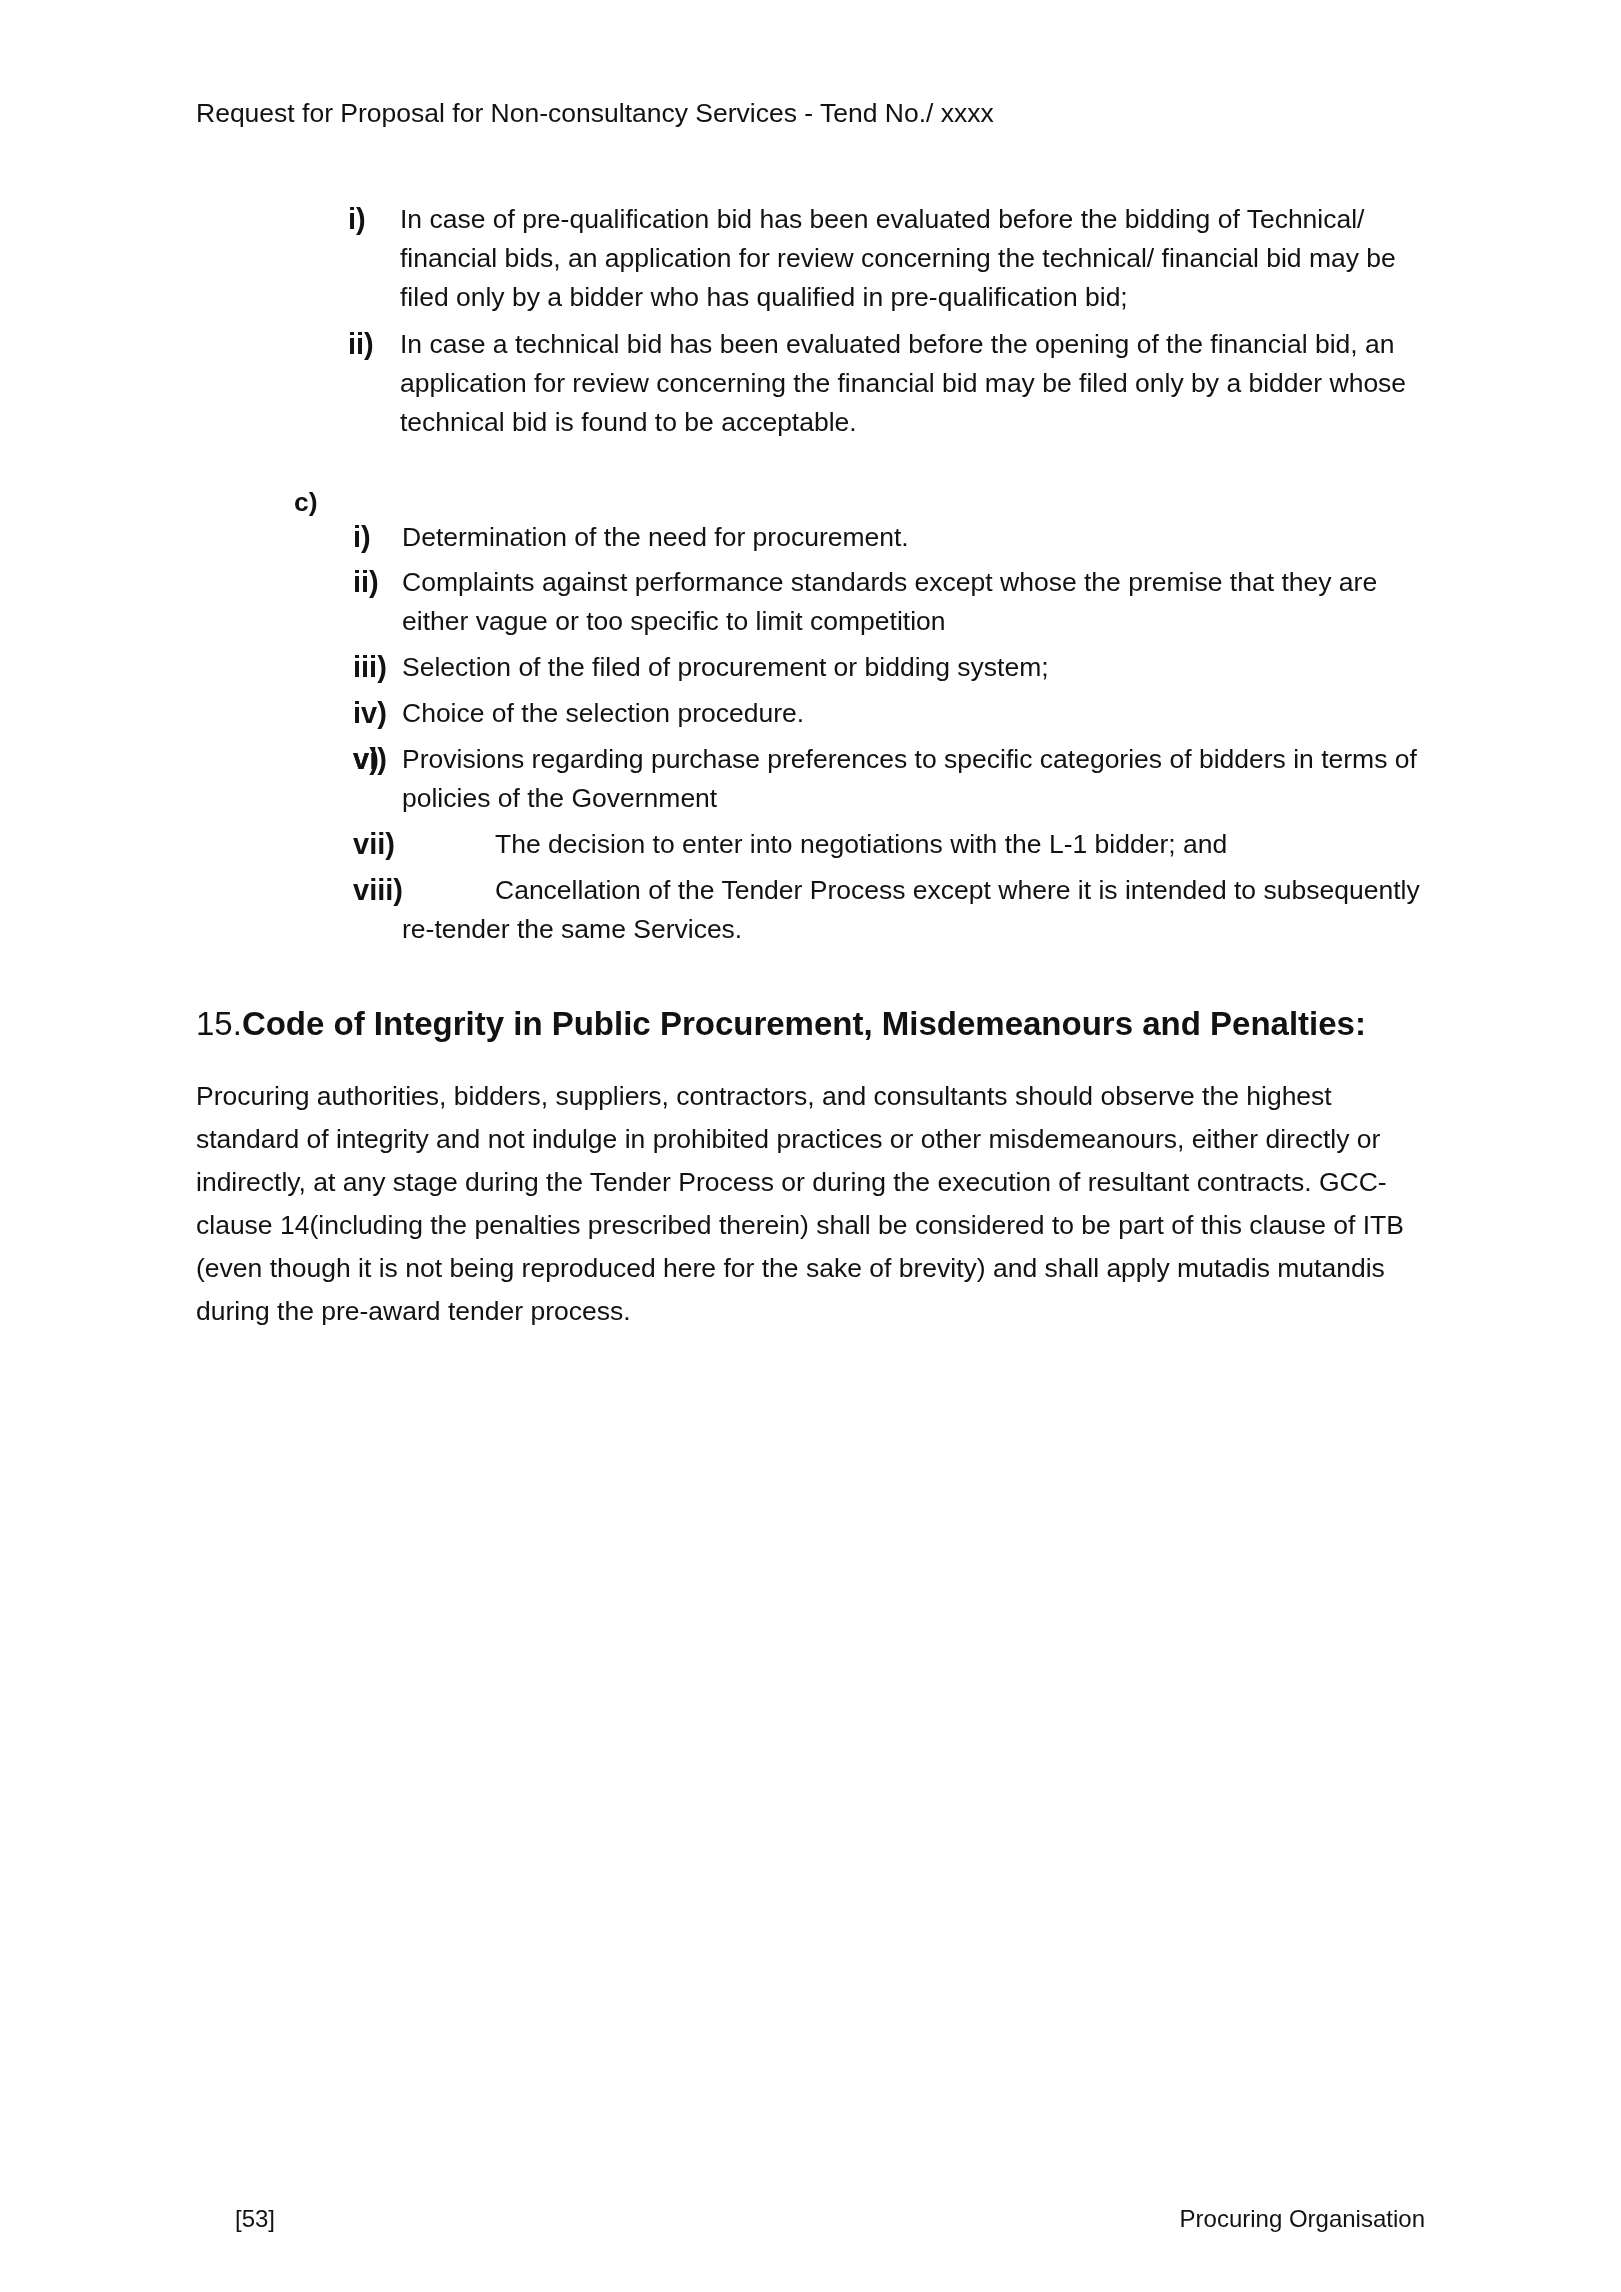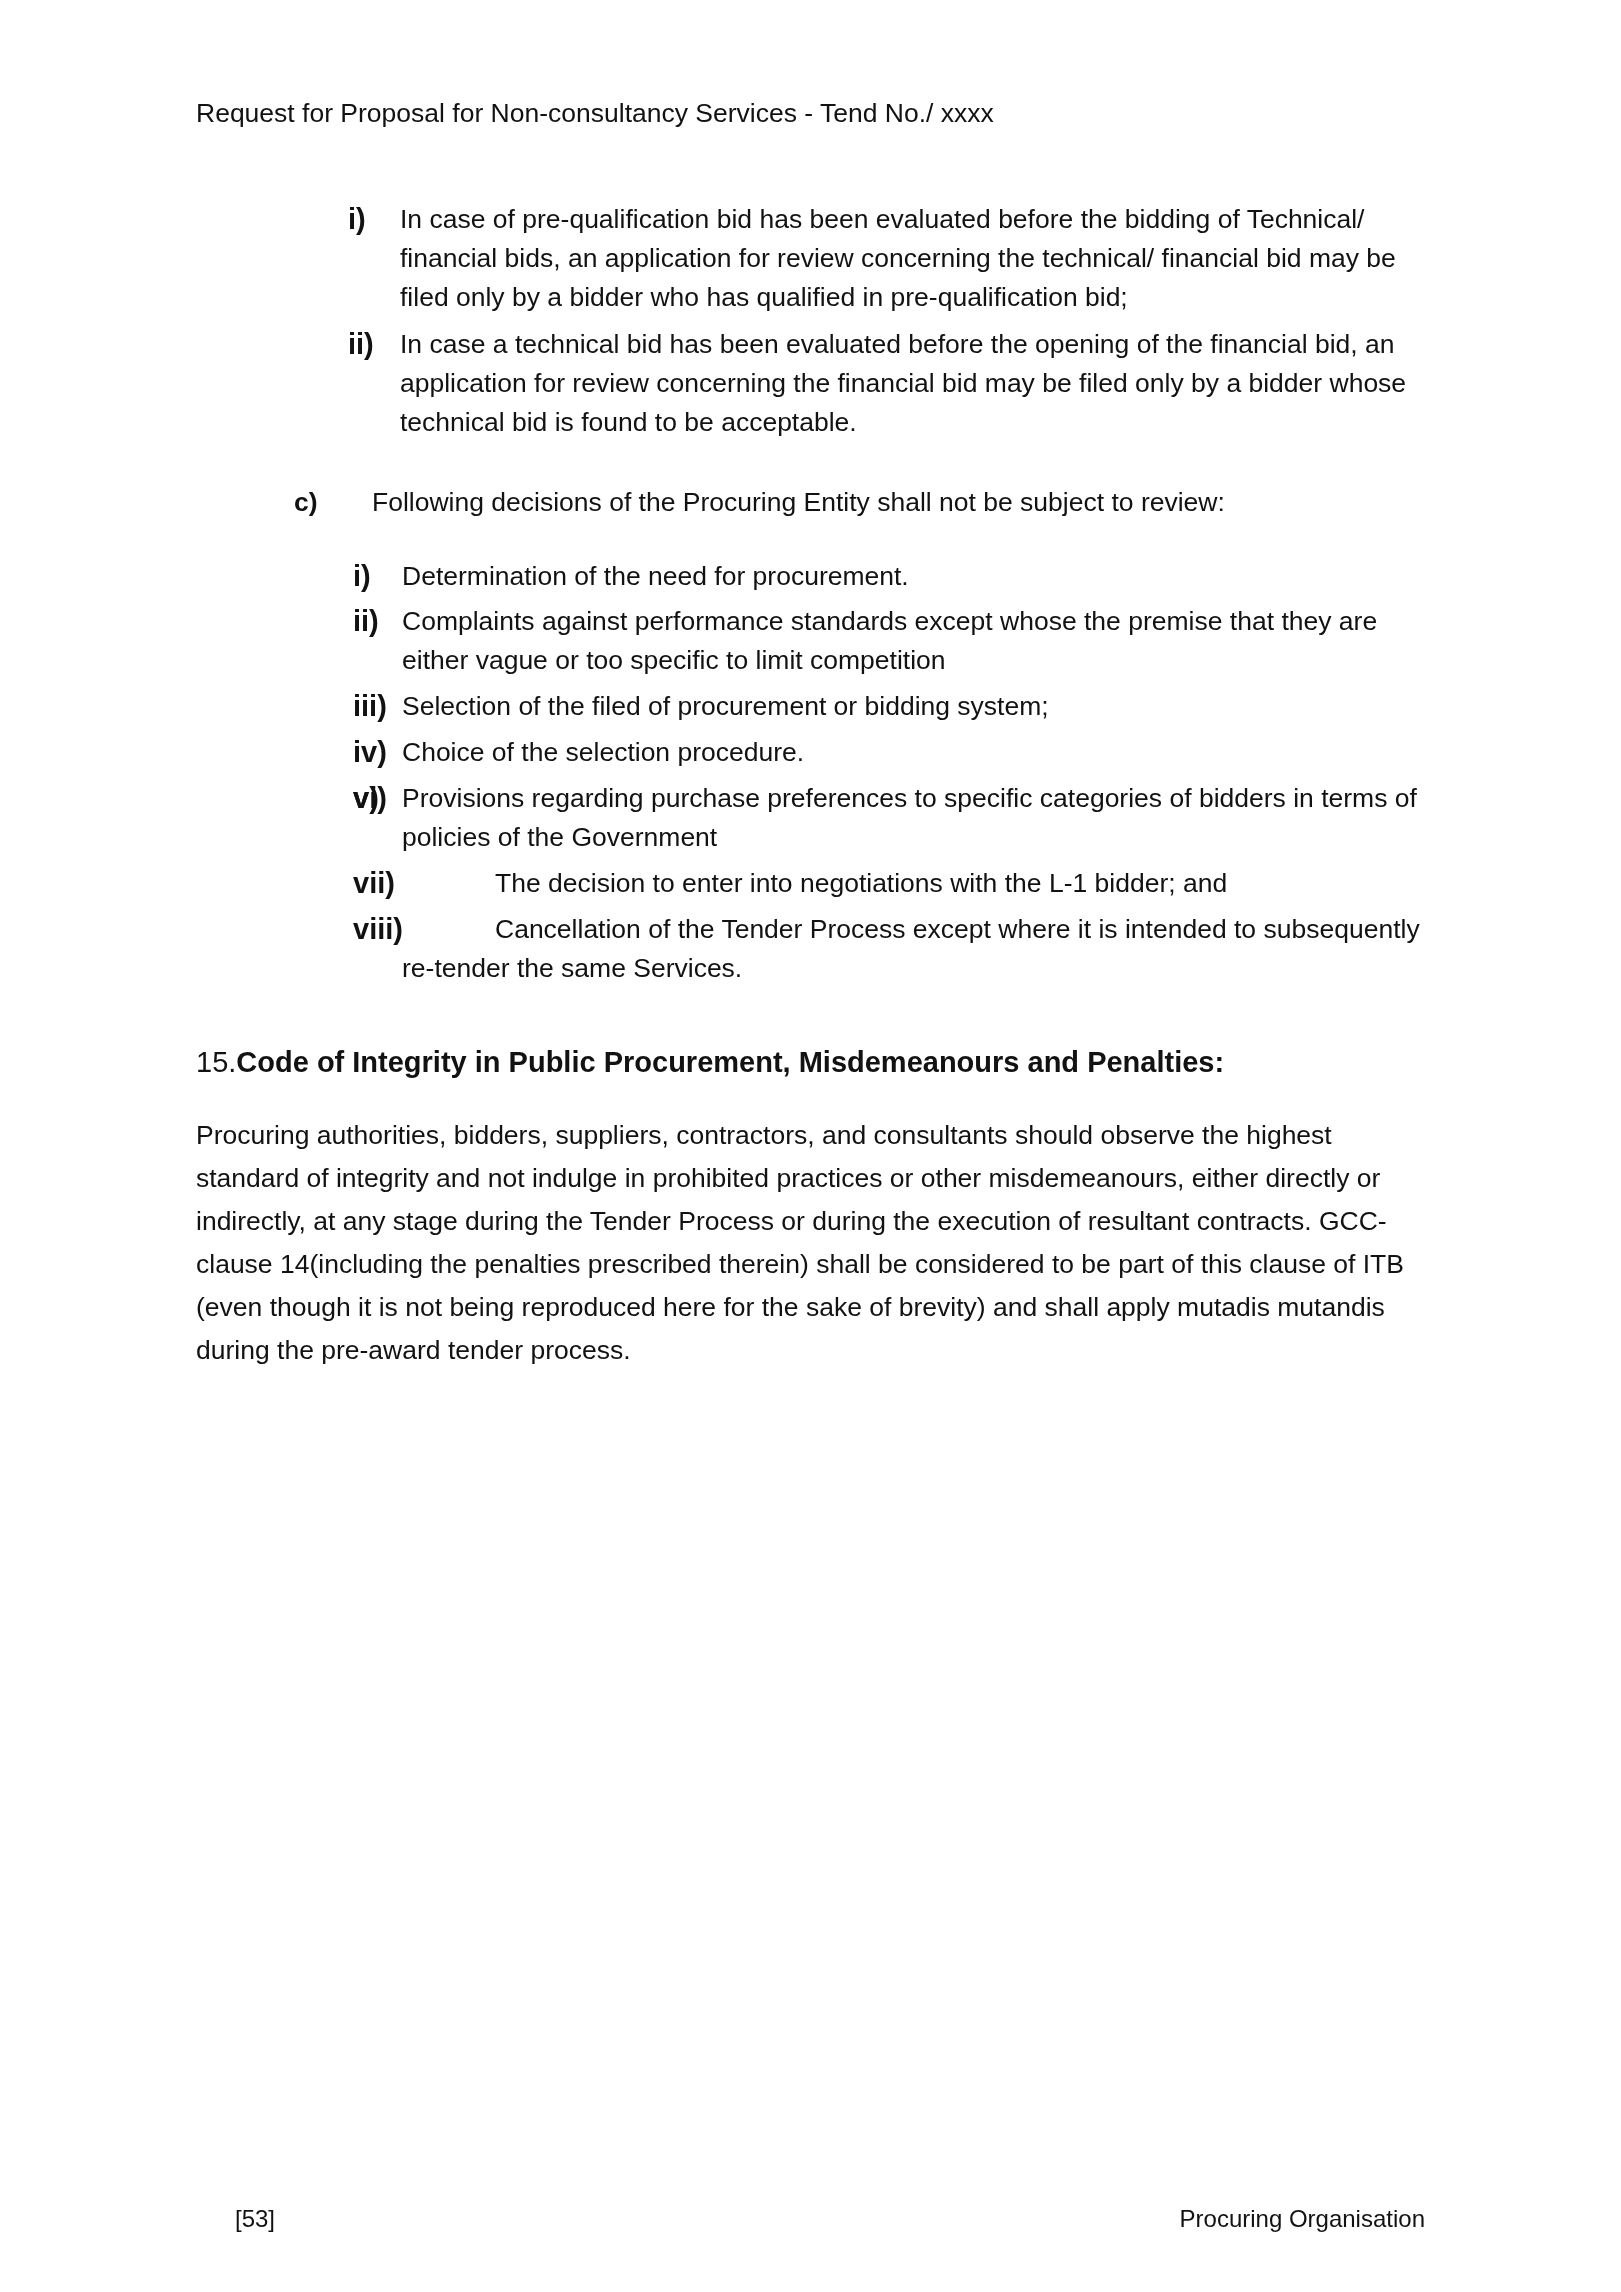--- a/index.html
+++ b/index.html
@@ -59,21 +59,21 @@
   
   .tabbed::before {
     content: "";
     display: inline-block;
     width: 93px;
     height: 1px;
   }
   .section-heading {
     margin-top: 45px;
     margin-bottom: 29px;
-    font-size: 29px;
+    font-size: 33px;
     line-height: 45px;
   }
   .section-heading .h-num { font-weight: 400; }
   .section-heading .h-text { font-weight: 700; }
   .body-paragraph {
     max-width: 1243px;
     line-height: 43px;
   }
   .doc-footer {
     margin-top: auto;
@@ -99,21 +99,20 @@
       <span class="li-text">In case of pre-qualification bid has been evaluated before the bidding of Technical/ financial bids, an application for review concerning the technical/ financial bid may be filed only by a bidder who has qualified in pre-qualification bid;</span>
     </div>
     <div class="li">
       <span class="marker">ii)</span>
       <span class="li-text">In case a technical bid has been evaluated before the opening of the financial bid, an application for review concerning the financial bid may be filed only by a bidder whose technical bid is found to be acceptable.</span>
     </div>
   </div>
 
   <div class="clause-c">
     <span class="marker">c)</span>
-    <span>Following decisions of the Procuring Entity shall not be subject to review:</span>
   </div>
 
   <div class="sub">
     <div class="li">
       <span class="marker">i)</span>
       <span class="li-text">Determination of the need for procurement.</span>
     </div>
     <div class="li">
       <span class="marker">ii)</span>
       <span class="li-text">Complaints against performance standards except whose the premise that they are either vague or too specific to limit competition</span>

